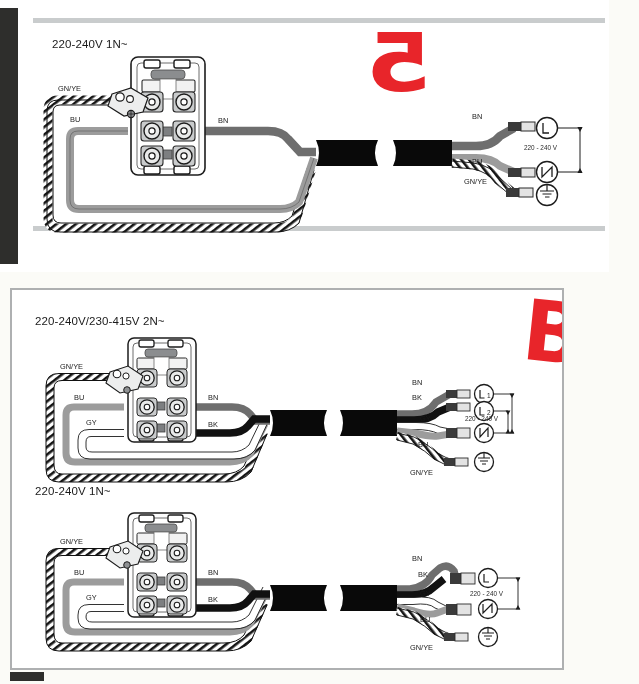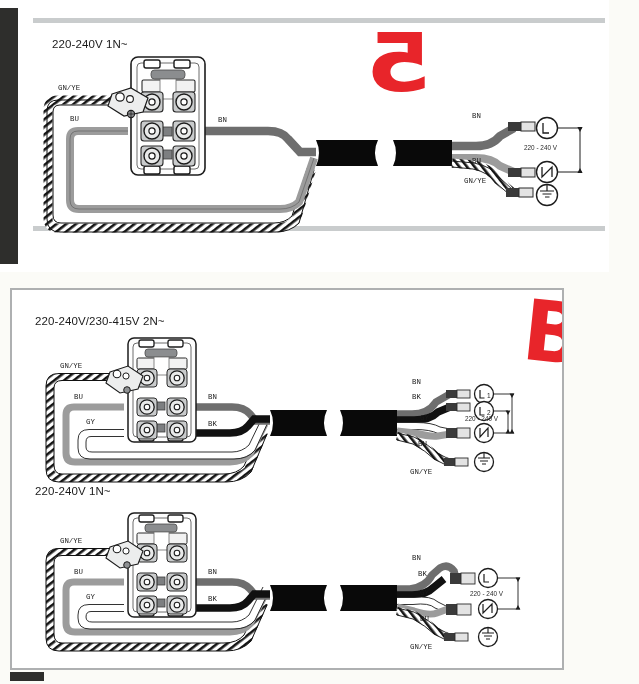--- a/index.html
+++ b/index.html
@@ -12,21 +12,21 @@
   #panel-top{left:0;top:0;width:609px;height:272px;background:#ffffff;}
   #panel-top-leftbar{position:absolute;left:0;top:8px;width:18px;height:256px;background:#2e2e2c;}
   .hrule{position:absolute;height:5px;background:#c9cccd;}
 
   
   #panel-bottom{left:10px;top:288px;width:550px;height:378px;border:2px solid #aeb0b1;background:#fff;}
   #bottom-tab{position:absolute;left:10px;top:672px;width:34px;height:9px;background:#2e2e2c;}
 
   .diag{position:absolute;padding-left:24px;}
   .ttl{position:absolute;font-size:11.5px;color:#1a1a1a;white-space:nowrap;letter-spacing:0.1px;}
-  .wlbl{position:absolute;font-size:7.4px;color:#1a1a1a;white-space:nowrap;font-family:Liberation Mono, monospace;}
+  .wlbl{position:absolute;font-size:7.4px;color:#1a1a1a;white-space:nowrap;}
   .vlbl{position:absolute;font-size:6.4px;color:#2a2a2a;white-space:nowrap;}
   .redmark{position:absolute;color:#e8252a;font-weight:bold;line-height:1;
            font-family:"DejaVu Sans",sans-serif;}
   svg{display:block;overflow:visible;}
 </style>
 </head>
 <body>
 
 <div class="panel" id="panel-top">
   <div id="panel-top-leftbar"></div>

